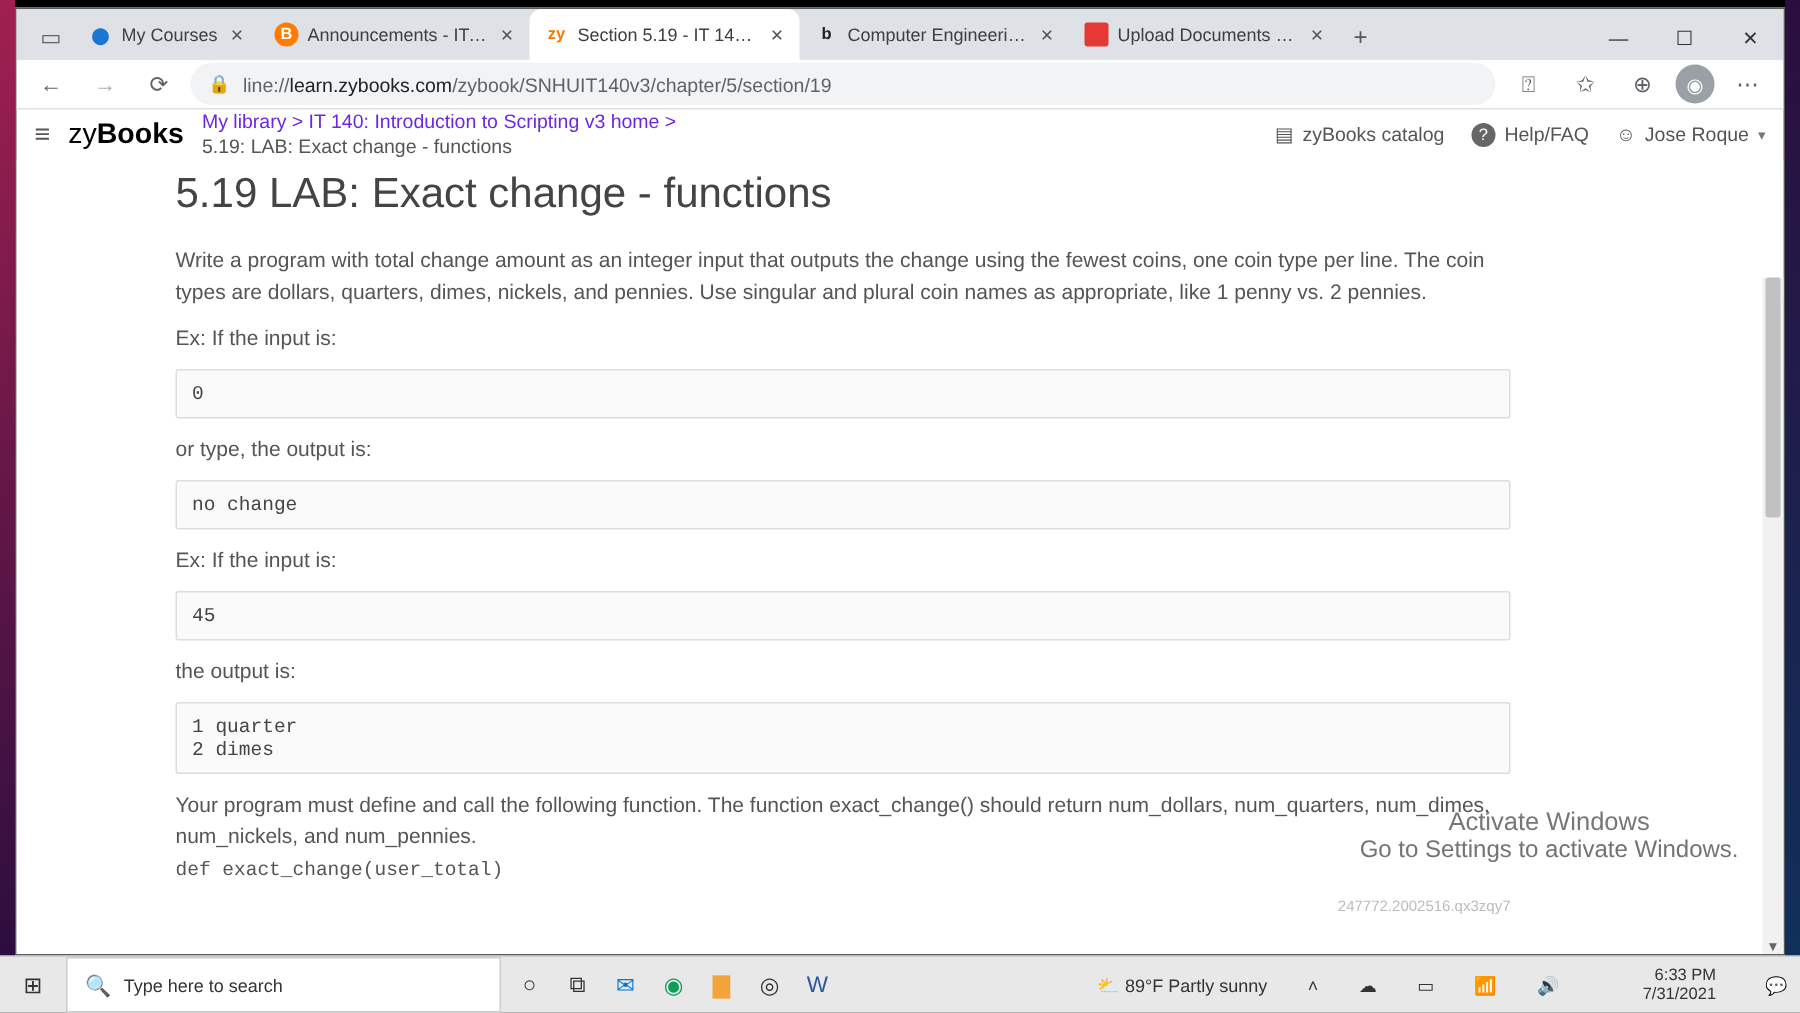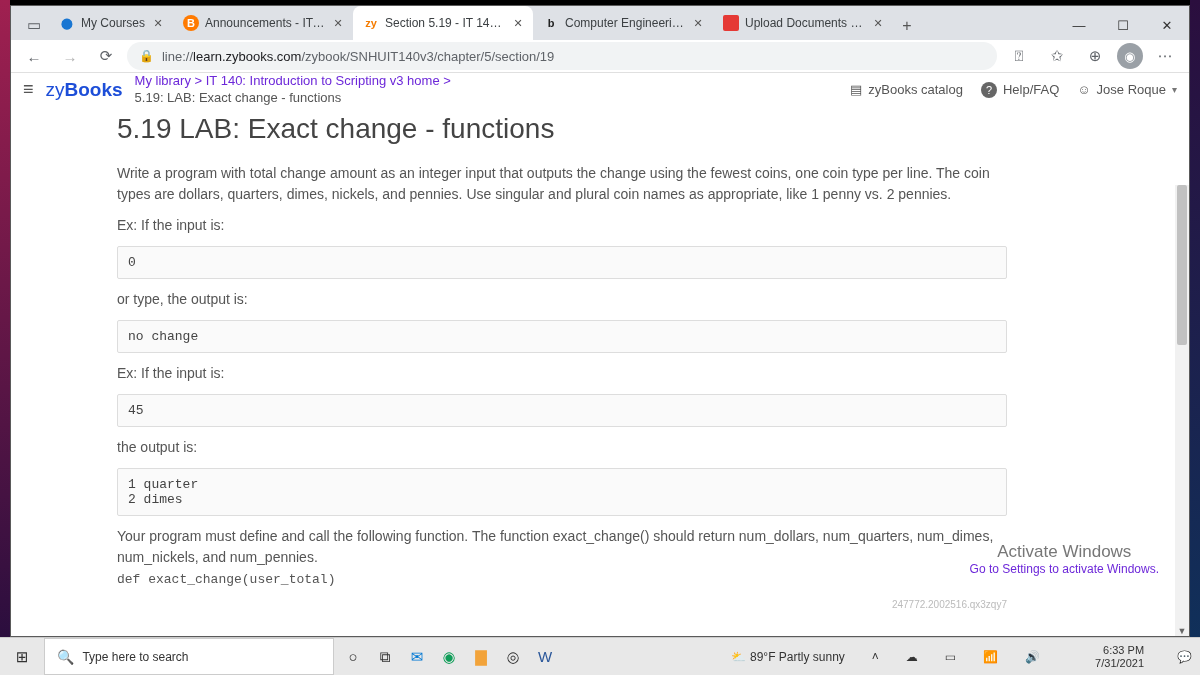--- a/index.html
+++ b/index.html
@@ -26,42 +26,42 @@
 .urlbox { flex: 1; height: 28px; background: #f1f3f4; border-radius: 14px; display: flex; align-items: center; padding: 0 12px; font-size: 13px; color: #5f6368; gap: 8px; }
 .urlbox .lock { font-size: 12px; }
 .urlbox .url { color: #202124; }
 .urlbox .url .muted { color: #5f6368; }
 .addricon { width: 32px; height: 32px; display: flex; align-items: center; justify-content: center; color: #5f6368; font-size: 15px; }
 .avatar { width: 26px; height: 26px; border-radius: 50%; background: #9aa0a6; display: flex; align-items: center; justify-content: center; color: #fff; font-size: 13px; }
 
 
 .zyhead { height: 48px; display: flex; align-items: center; padding: 0 12px; gap: 12px; }
 .burger { font-size: 18px; color: #555; }
-.zylogo { font-size: 19px; font-weight: 300; color: #1d4ed8; }
+.zylogo { font-size: 19px; font-weight: 300; color: #000000; }
 .zylogo b { font-weight: 600; }
 .bread { font-size: 13px; color: #555; line-height: 1.3; }
 .bread .crumbs { color: #6d28d9; }
 .bread .sub { font-size: 13px; color: #555; }
 .zyhead .spacer { flex: 1; }
 .zyhead .right { display: flex; align-items: center; gap: 18px; font-size: 13px; color: #555; }
 .zyhead .right .item { display: flex; align-items: center; gap: 6px; }
 .zyhead .right .drop::after { content: " ▾"; color: #777; font-size: 10px; }
 .qicon { width: 16px; height: 16px; border-radius: 50%; background: #666; color: #fff; display: inline-flex; align-items: center; justify-content: center; font-size: 11px; }
 
 
 .content { flex: 1; overflow: auto; background: #fff; }
 .inner { max-width: 900px; margin: 0 auto 0 106px; padding: 6px 10px 30px 0; }
 h1.title { font-size: 28px; font-weight: 400; color: #444; margin-bottom: 18px; }
 .para { font-size: 14px; color: #555; line-height: 1.5; margin: 10px 0; }
 .codebox { border: 1px solid #ddd; background: #fafafa; padding: 8px 10px; font-family: "Courier New", monospace; font-size: 13px; color: #444; white-space: pre; margin: 6px 0; border-radius: 2px; }
 .code-inline { font-family: "Courier New", monospace; font-size: 13px; }
 .activity-id { font-size: 10px; color: #bbb; margin-top: 6px; text-align: right; }
 .watermark { position: absolute; right: 30px; bottom: 60px; color: #888; font-size: 14px; text-align: center; pointer-events: none; }
 .watermark .t1 { color: #777; font-size: 17px; }
-.watermark .t2 { font-size: 12px; color: #6d28d9; }
+.watermark .t2 { font-size: 16px; color: #737373; }
 
 
 .ambient-l { position: absolute; left: 0; top: 0; bottom: 38px; width: 10px; background: linear-gradient(#a02050, #2b0e3e); }
 .ambient-r { position: absolute; right: 0; top: 0; bottom: 38px; width: 10px; background: linear-gradient(#2b0e3e, #10305a); }
 .scroll-r { position: absolute; right: 0; top: 78px; bottom: 0; width: 14px; background: #f1f1f1; }
 .scroll-r .thumb { position: absolute; top: 0; height: 160px; left: 2px; right: 2px; background: #c1c1c1; border-radius: 2px; }
 .scroll-r .arrow { position: absolute; left:0; right:0; height:14px; text-align:center; font-size:9px; color:#666; background:#f1f1f1;}
 
 
 .taskbar { position: absolute; left: 0; right: 0; bottom: 0; height: 38px; background: #e8e8e8; display: flex; align-items: center; font-size: 12px; color: #333; border-top: 1px solid #ccc; }

